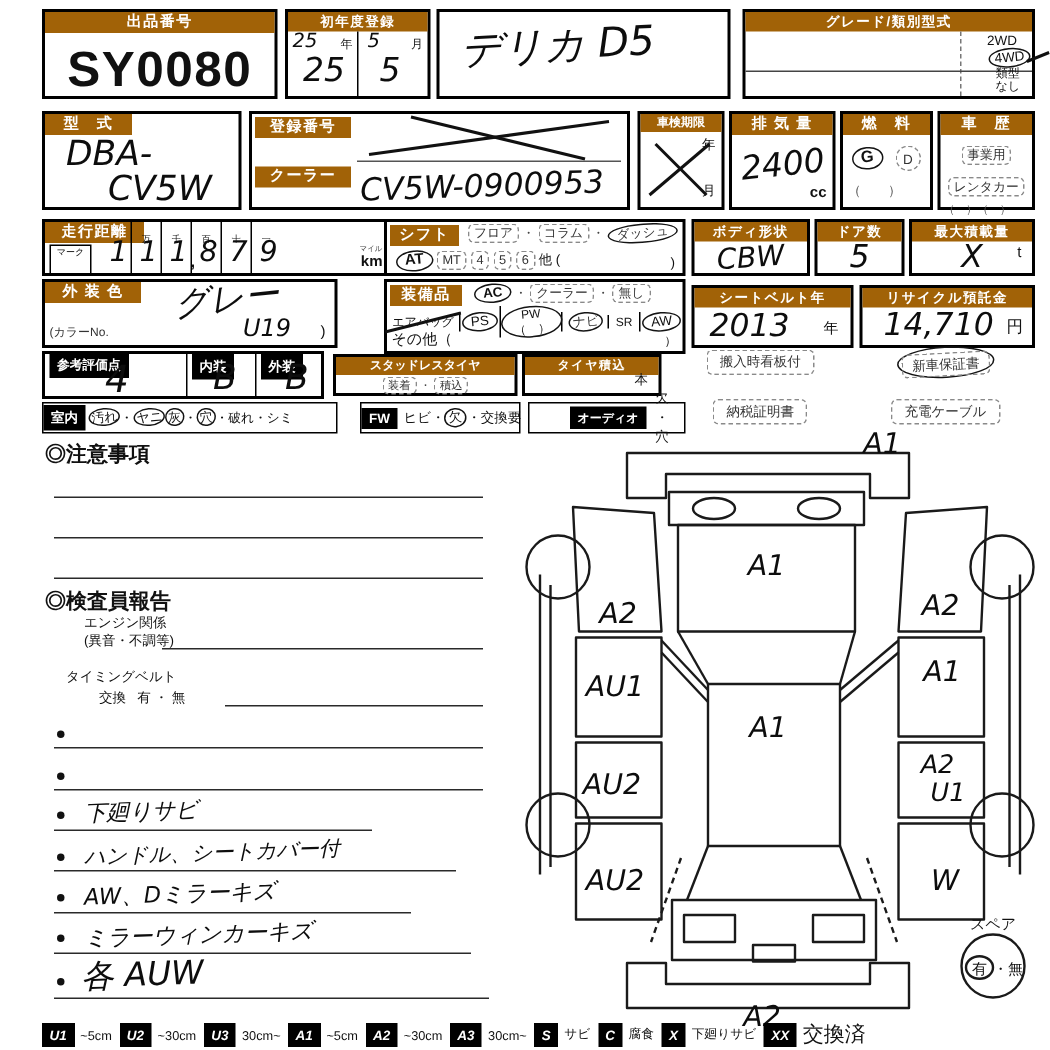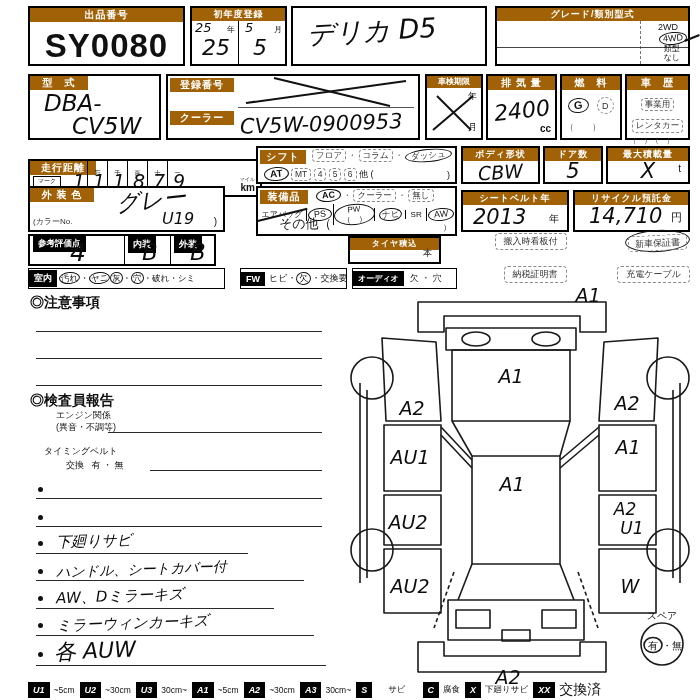--- a/index.html
+++ b/index.html
@@ -13,21 +13,21 @@
   .blk{background:#000;color:#fff;font-weight:bold;font-size:9px;padding:2px 5px;white-space:nowrap;}
   .hw{font-family:"DejaVu Sans",sans-serif;font-style:italic;color:#0d0d0d;line-height:1;}
   .pill{border:1px dashed #8a8a8a;color:#333;border-radius:4px;padding:0 3px;font-size:8.5px;
         white-space:nowrap;display:inline-block;line-height:1.35;}
   .oval{display:inline-block;border:1.7px solid #141414;border-radius:50%;padding:0 5px;
         transform:rotate(-5deg);line-height:1.2;}
   .dcirc{display:inline-flex;width:15px;height:15px;border:1px dashed #8a8a8a;border-radius:50%;
         align-items:center;justify-content:center;font-size:9px;color:#333;}
   .line{position:absolute;height:0;border-top:1.3px solid #2a2a2a;}
   .bullet{position:absolute;width:5px;height:5px;background:#111;border-radius:50%;}
-  .pillbox{display:flex;align-items:center;justify-content:flex-end;}
+  .pillbox{display:flex;align-items:center;justify-content:center;}
   .slash{position:absolute;left:-2px;right:-2px;top:46%;height:2px;background:#111;transform:rotate(-14deg);}
   .arrowtail{position:absolute;width:16px;border-bottom:2px solid #111;transform:rotate(-22deg);}
   svg text{font-family:"DejaVu Sans",sans-serif;}
 </style>
 </head>
 <body>
 
 <div class="sheet">
 
   <div class="box" style="left:28px;top:6px;width:157px;height:60px;">
@@ -116,21 +116,21 @@
     <div style="font-size:9px;color:#555;margin:7px 0 0 3px;">（　　）</div>
   </div>
 
   <div class="box" style="left:625px;top:74px;width:65px;height:66px;">
     <div class="hdr">車　歴</div>
     <div style="text-align:center;margin-top:3px;"><span class="pill">事業用</span></div>
     <div style="text-align:center;margin-top:3px;"><span class="pill">レンタカー</span></div>
     <div style="font-size:7.5px;color:#555;margin:3px 0 0 2px;">（　）（　）</div>
   </div>
 
-  <div class="box" style="left:28px;top:146px;width:234px;height:38px;margin-top:13px;">
+  <div class="box" style="left:28px;top:146px;width:234px;height:38px;">
     <span class="hdr tab" style="left:0;top:0;width:66px;">走行距離</span>
     <div class="abs" style="left:3px;top:15px;width:26px;height:18px;border:1px solid #000;">
       <span style="display:block;font-size:6px;text-align:center;">マーク</span>
     </div>
     <div class="abs" style="left:38px;top:0;height:34px;display:flex;">
       <div style="width:19px;text-align:center;position:relative;">
           <span class="hw abs" style="left:5px;top:11px;font-size:19px;">1</span>
         </div>
       <div style="width:19px;text-align:center;position:relative;border-left:1px solid #000;"><span style="font-size:6px;">万</span><span class="hw abs" style="left:5px;top:11px;font-size:19px;">1</span></div>
       <div style="width:19px;text-align:center;position:relative;border-left:1px solid #000;"><span style="font-size:6px;">千</span><span class="hw abs" style="left:5px;top:11px;font-size:19px;">1</span><span class="abs" style="right:-3px;bottom:1px;font-size:11px;font-weight:bold;">,</span></div>
@@ -194,21 +194,21 @@
       <span class="pill">無し</span>
     </div>
     <div class="abs" style="left:0;top:18px;width:100%;display:flex;align-items:center;height:17px;font-size:8px;">
       <div style="width:52px;text-align:center;position:relative;"><span>エアバッグ</span><i class="slash"></i></div>
       <div style="width:28px;text-align:center;border-left:1px solid #000;"><span class="oval" style="font-size:9px;"><span>PS</span></span></div>
       <div style="width:44px;text-align:center;border-left:1px solid #000;"><span class="oval" style="font-size:8px;padding:0 2px;"><span>PW（　）</span></span></div>
       <div style="width:32px;text-align:center;border-left:1px solid #000;"><span class="oval" style="padding:0 2px;"><span class="pill" style="border:none;padding:0;">ナビ</span></span></div>
       <div style="width:22px;text-align:center;border-left:1px solid #000;"><span>SR</span></div>
       <div style="width:30px;text-align:center;border-left:1px solid #000;"><span class="oval" style="font-size:9px;"><span>AW</span></span></div>
     </div>
-    <span class="abs" style="left:21px;bottom:1px;font-size:13px;margin-top:18px;">その他（</span>
+    <span class="abs" style="left:3px;bottom:1px;font-size:10px;margin-top:18px;">その他（</span>
     <span class="abs" style="right:4px;bottom:1px;font-size:8px;">）</span>
   </div>
 
   <div class="box" style="left:461px;top:190px;width:108px;height:42px;">
     <div class="hdr" style="font-size:9px;">シートベルト年</div>
     <span class="hw abs" style="left:10px;top:15px;font-size:21px;">2013</span>
     <span class="abs" style="right:8px;bottom:4px;font-size:10px;">年</span>
   </div>
 
   <div class="box" style="left:573px;top:190px;width:117px;height:42px;">
@@ -221,20 +221,28 @@
     <div class="abs" style="left:94px;top:0;bottom:0;border-left:1.5px solid #000;"></div>
     <div class="abs" style="left:140px;top:0;bottom:0;border-left:1.5px solid #000;"></div>
     <span class="blk abs" style="left:3px;top:0;font-size:8.5px;">参考評価点</span>
     <span class="blk abs" style="left:98px;top:0;">内装</span>
     <span class="blk abs" style="left:144px;top:0;">外装</span>
     <span class="hw abs" style="left:40px;top:4px;font-size:25px;">4</span>
     <span class="hw abs" style="left:112px;top:5px;font-size:23px;">B</span>
     <span class="hw abs" style="left:160px;top:5px;font-size:23px;">B</span>
   </div>
 
+  <div class="box" style="left:222px;top:236px;width:123px;height:28px;">
+    <div class="hdr" style="font-size:8px;letter-spacing:0;">スタッドレスタイヤ</div>
+    <div style="text-align:center;margin-top:1px;font-size:7.5px;color:#444;">
+      <span class="pill" style="font-size:7.5px;">装着</span>
+      <span>・</span>
+      <span class="pill" style="font-size:7.5px;">積込</span>
+    </div>
+  </div>
 
   <div class="box" style="left:348px;top:236px;width:93px;height:28px;">
     <div class="hdr" style="font-size:8px;">タイヤ積込</div>
     <span class="abs" style="right:7px;bottom:2px;font-size:9px;">本</span>
   </div>
 
   <div class="abs" style="left:447px;top:226px;width:243px;height:64px;display:grid;grid-template-columns:1fr 1fr;grid-auto-rows:1fr;gap:2px 4px;">
     <div class="pillbox">
         <span class="pill" style="font-size:9px;padding:1px 8px;">搬入時看板付</span>
       </div>
@@ -257,21 +265,21 @@
   </div>
 
   <div class="box" style="left:240px;top:268px;width:107px;height:21px;border-width:1.5px;display:flex;align-items:center;gap:4px;">
     <span class="blk">FW</span>
     <span style="font-size:9px;white-space:nowrap;">
       <span>ヒビ</span><span>・</span><span class="oval" style="padding:0 2px;"><span>欠</span></span><span>・</span><span>交換要</span>
     </span>
   </div>
 
   <div class="box" style="left:352px;top:268px;width:105px;height:21px;border-width:1.5px;display:flex;align-items:center;gap:6px;">
-    <span class="blk" style="font-size:8px;">オーディオ</span>
+    <span class="blk" style="font-size:8px;margin-left:27px;">オーディオ</span>
     <span style="font-size:9px;">
       <span>欠</span> <span>・</span> <span>穴</span>
     </span>
   </div>
 
   <div class="abs" style="left:30px;top:294px;font-size:14px;font-weight:bold;">◎注意事項</div>
   <div class="line" style="left:36px;top:331px;width:286px;"></div>
   <div class="line" style="left:36px;top:358px;width:286px;"></div>
   <div class="line" style="left:36px;top:385px;width:286px;"></div>
 
@@ -392,21 +400,21 @@
     <div class="pillbox" style="font-size:8.5px;padding:0 4px;margin-right:1px;">~30cm</div>
     <div class="blk pillbox" style="font-style:italic;padding:0 5px;">U3</div>
     <div class="pillbox" style="font-size:8.5px;padding:0 4px;margin-right:1px;">30cm~</div>
     <div class="blk pillbox" style="font-style:italic;padding:0 5px;">A1</div>
     <div class="pillbox" style="font-size:8.5px;padding:0 4px;margin-right:1px;">~5cm</div>
     <div class="blk pillbox" style="font-style:italic;padding:0 5px;">A2</div>
     <div class="pillbox" style="font-size:8.5px;padding:0 4px;margin-right:1px;">~30cm</div>
     <div class="blk pillbox" style="font-style:italic;padding:0 5px;">A3</div>
     <div class="pillbox" style="font-size:8.5px;padding:0 4px;margin-right:1px;">30cm~</div>
     <div class="blk pillbox" style="font-style:italic;padding:0 5px;">S</div>
-    <div class="pillbox" style="font-size:8.5px;padding:0 16px;margin-right:1px;font-family:Liberation Serif, serif;">サビ</div>
+    <div class="pillbox" style="font-size:8.5px;padding:0 4px;margin-right:1px;font-family:Liberation Serif, serif;">サビ</div>
     <div class="blk pillbox" style="font-style:italic;padding:0 5px;">C</div>
     <div class="pillbox" style="font-size:8.5px;padding:0 4px;margin-right:1px;">腐食</div>
     <div class="blk pillbox" style="font-style:italic;padding:0 5px;">X</div>
     <div class="pillbox" style="font-size:8.5px;padding:0 4px;margin-right:1px;">下廻りサビ</div>
     <div class="blk pillbox" style="font-style:italic;padding:0 5px;">XX</div>
     <div class="pillbox" style="font-size:14px;padding:0 4px;">交換済</div>
   </div>
 
 </div>
 

